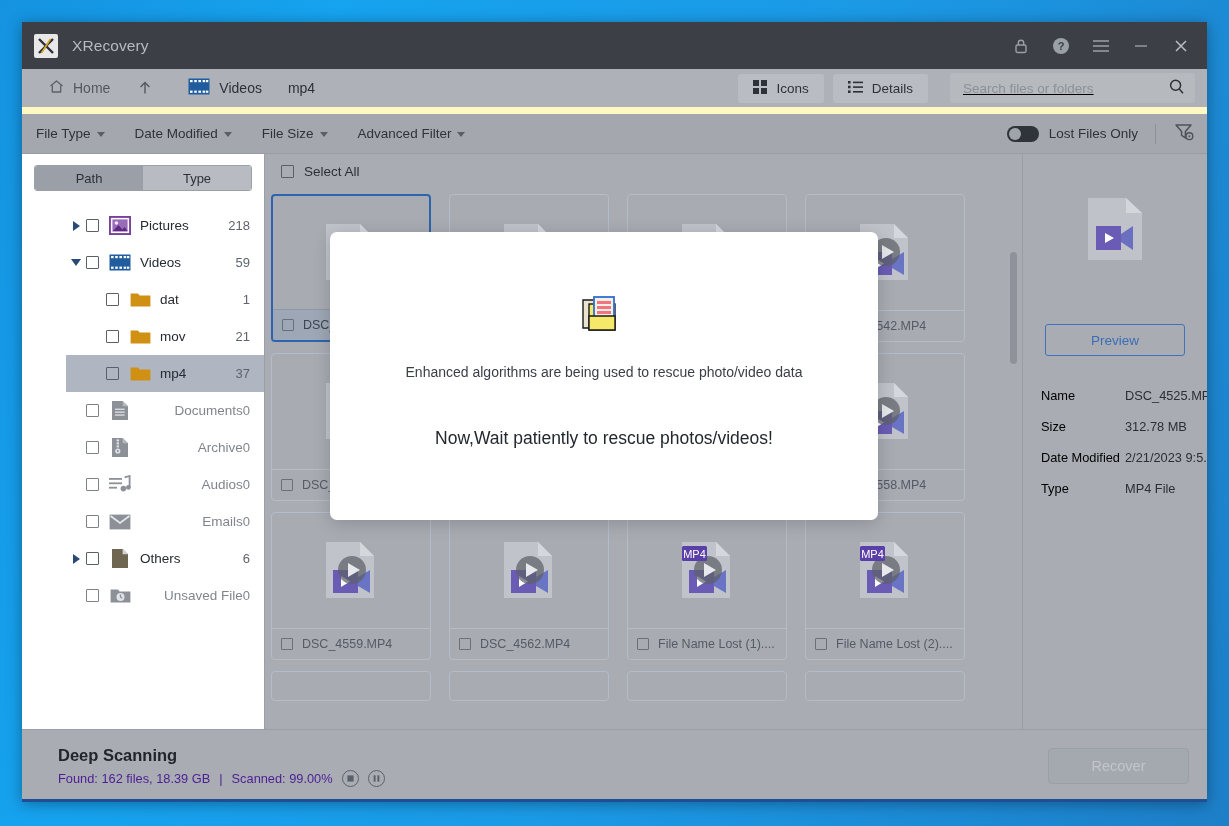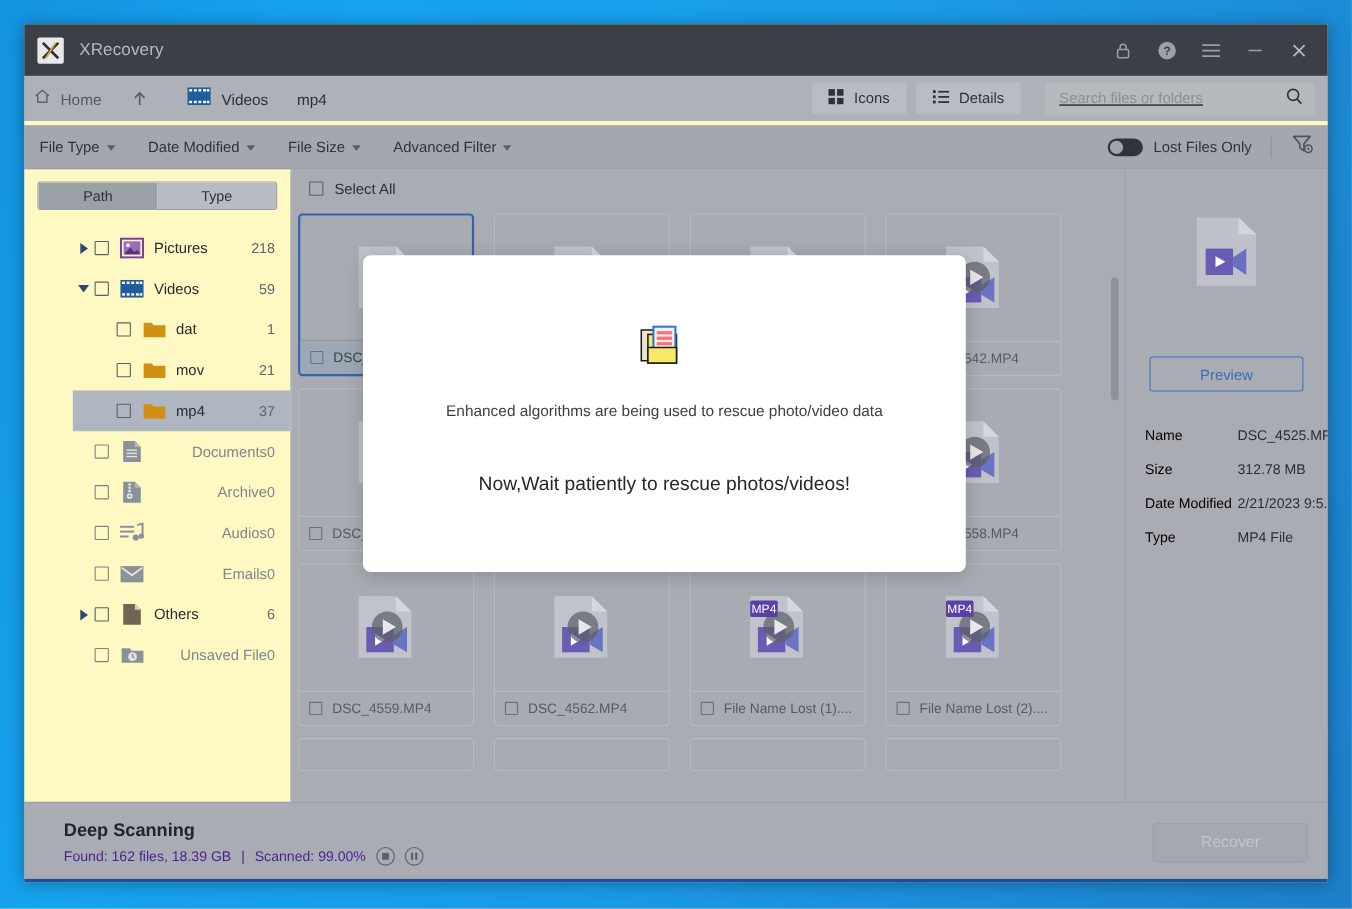--- a/index.html
+++ b/index.html
@@ -46,22 +46,22 @@
   .tb-btn {
     width: 40px; height: 47px; display: flex;
     align-items: center; justify-content: center;
     color: #9aa0a8;
   }
   .tb-btn svg { display: block; }
 
   
   #nav-bar {
     height: 45px; background: #aeb2b8; flex: 0 0 auto;
-    display: flex; align-items: center; padding: 0 12px 0 8px;
-    border-bottom: 4px solid #fef9c3;
+    display: flex; align-items: center; padding: 0 12px 0 26px;
+    border-bottom: 7px solid #fef9c3;
   }
   .nav-home { display: flex; align-items: center; gap: 8px; color: #5c6169; }
   .nav-home .lbl { font-size: 14px; color: #53585f; }
   .nav-up { margin-left: 26px; display:flex; align-items:center; color:#53585f;}
   .crumb-vid { display:flex; align-items:center; gap:9px; margin-left: 34px; }
   .crumb-vid .lbl { font-size: 14px; color: #2c3138; }
   .crumb-mp4 { font-size: 14px; color: #2c3138; margin-left: 26px; }
   .nav-spacer { flex: 1; }
   .view-btn {
     height: 29px; display: flex; align-items: center; gap: 9px;
@@ -98,21 +98,21 @@
     border-radius: 50%; background: #9fa4ab;
   }
   #lost-label { font-size: 13.5px; color: #2e333a; }
   .vsep { width: 1px; height: 20px; background: #8d9199; margin: 0 17px; }
 
   
   #body-row { flex: 1; display: flex; min-height: 0; }
 
   
   #sidebar {
-    width: 243px; background: #fef9c3; flex: 0 0 auto;
+    width: 243px; background: #ffffff; flex: 0 0 auto;
     border-right: 1px solid #9a9ea5;
     display: flex; flex-direction: column;
   }
   #path-type {
     margin: 11px 12px 8px 12px; height: 26px;
     display: flex; border-radius: 3px; overflow: hidden;
     border: 1px solid #9aa0a8;
   }
   #path-type .seg {
     flex: 1; display: flex; align-items: center; justify-content: center;

